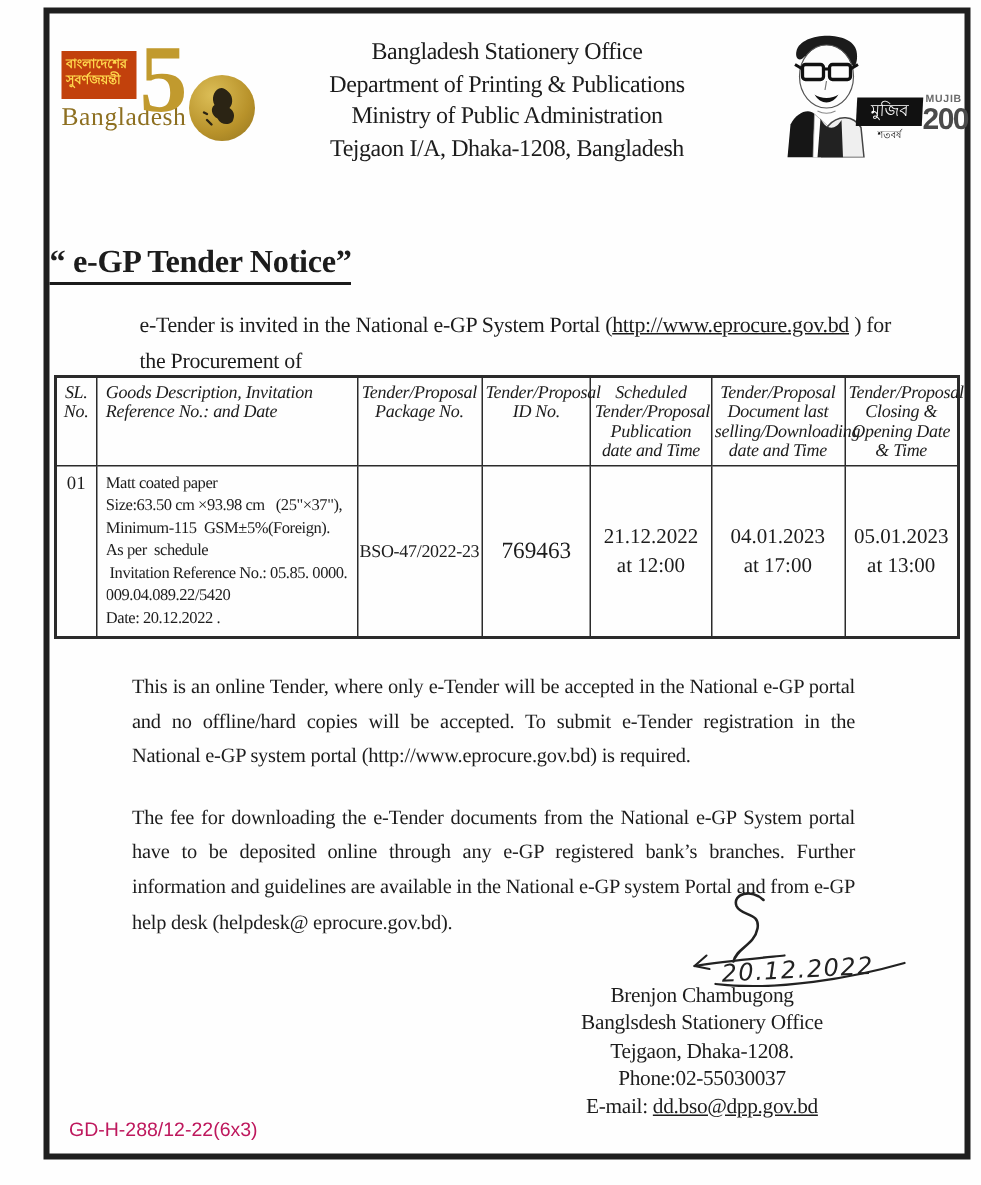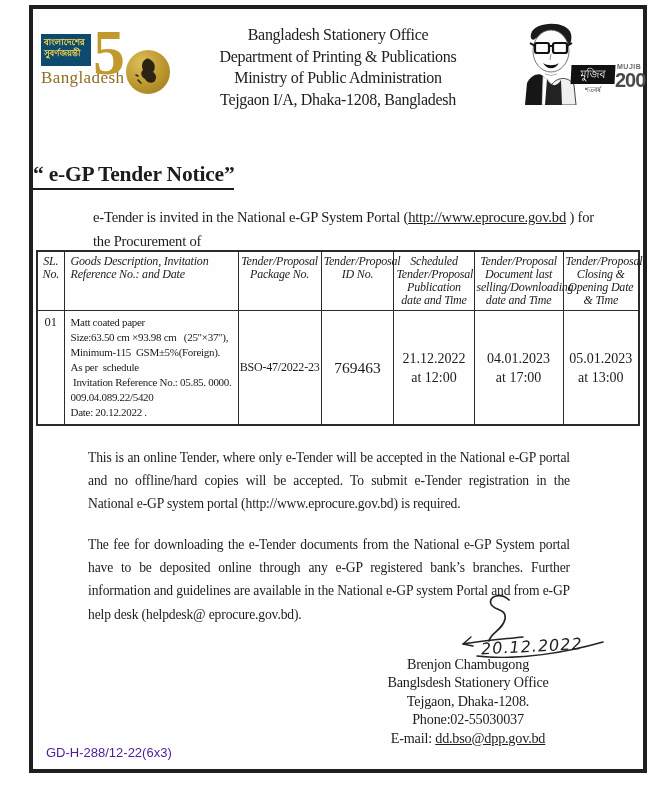--- a/index.html
+++ b/index.html
@@ -11,21 +11,21 @@
   .frame {
     position:absolute; left:29px; top:5px; width:618px; height:768px;
     border:4px solid #1f1f1f; background:#fefefe;
   }
   
   .org-block { position:absolute; left:105px; right:105px; top:15px; text-align:center; }
   .org-line { font-size:16px; line-height:21.6px; letter-spacing:-0.3px; white-space:nowrap; }
   
   .logo50 { position:absolute; left:8px; top:12px; width:132px; height:88px; }
   .logo50-redbox {
-    position:absolute; left:0; top:13px; width:50px; height:32px; background:#0c4a6e;
+    position:absolute; left:0; top:13px; width:50px; height:32px; background:#c2410c;
     color:#ffd94d; font-size:8.5px; line-height:11px; font-weight:bold;
     padding:3px 3px; text-align:left; overflow:hidden;
   }
   .logo50-name { position:absolute; left:0; top:47px; font-size:17px; letter-spacing:0.4px; color:#8d6f20; white-space:nowrap; }
   .logo50-five { position:absolute; left:52px; top:0px; font-size:64px; line-height:64px; font-weight:bold; color:#c19a2e; }
   .logo50-zero {
     position:absolute; left:85px; top:29px; width:44px; height:44px; border-radius:50%;
     background:radial-gradient(circle at 35% 30%, #dcbe57, #b8922a 60%, #93741f);
   }
   .logo50-zero svg { position:absolute; left:0; top:0; }
@@ -66,21 +66,21 @@
   
   .para { position:absolute; left:55px; width:482px; font-size:13.6px; line-height:23.2px; letter-spacing:-0.15px; text-align:justify; }
   .para1 { top:437px; }
   .para2 { top:524px; }
   
   .sig-svg { position:absolute; left:400px; top:583px; }
   .sig-block { position:absolute; left:322px; top:646px; width:226px; text-align:center; }
   .sig-line { font-size:14.2px; line-height:18.4px; letter-spacing:-0.2px; white-space:nowrap; }
   .sig-email a { text-decoration:underline; color:#1c1c1c;margin-top:12px; }
   
-  .footer-code { position:absolute; left:13px; top:736px; font-family:"Liberation Sans", sans-serif; font-size:13px; color:#4c1d95; }
+  .footer-code { position:absolute; left:13px; top:736px; font-family:"Liberation Sans", sans-serif; font-size:13px; color:#be185d; }
 </style>
 </head>
 <body>
 
 <div class="page">
   <div class="frame">
 
     <div class="logo50">
       <div class="logo50-redbox">
         <div>বাংলাদেশের</div>

